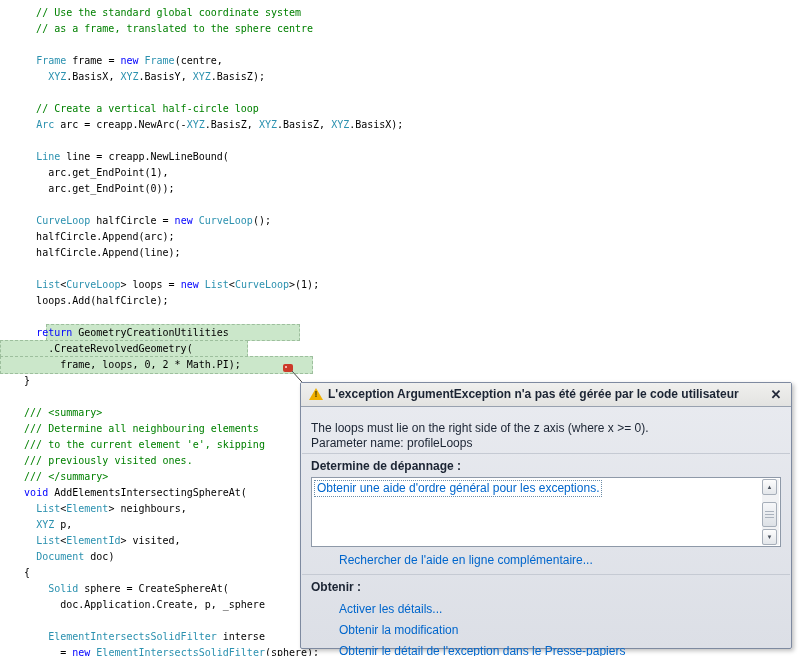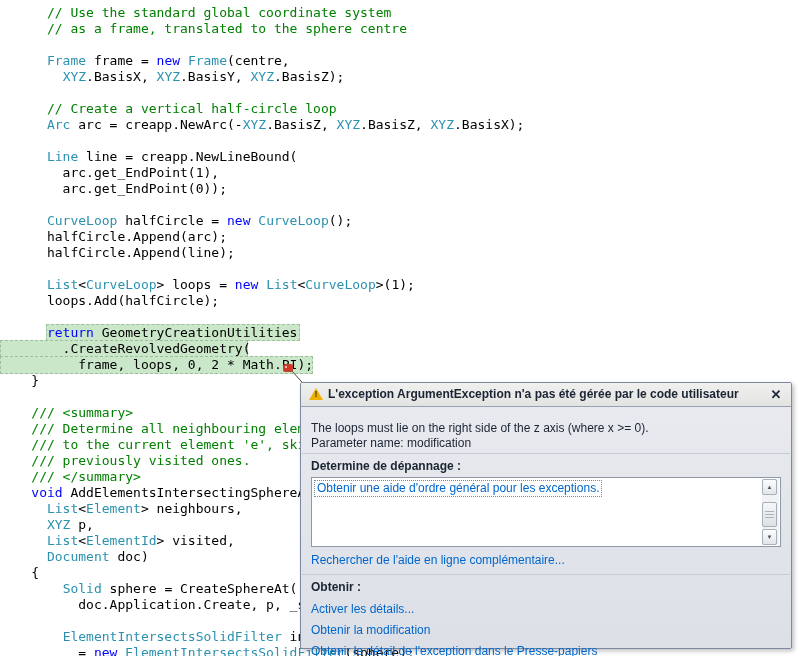--- a/index.html
+++ b/index.html
@@ -5,21 +5,21 @@
   html,body{margin:0;padding:0;}
   body{
     width:800px;height:656px;position:relative;overflow:hidden;
     background:#ffffff;
     font-family:"Liberation Sans",sans-serif;
   }
   
   #code{
     position:absolute;inset:0;padding-top:5px;z-index:1;
     font-family:"DejaVu Sans Mono","Liberation Mono",monospace;
-    font-size:13px;line-height:16px;color:var(--code,#000);
+    font-size:10px;line-height:16px;color:var(--code,#000);
     white-space:pre;cursor:text;
   }
   .code-line{height:16px;white-space:pre;}
   .tok-p{color:var(--code,#000000);}
   .tok-c{color:var(--comment,#008000);}
   .tok-k{color:var(--keyword,#0000FF);}
   .tok-t{color:var(--type,#2B91AF);}
   
   .hl{
     position:absolute;z-index:0;
@@ -94,21 +94,21 @@
   #sb-down{bottom:0;}
   #sb-thumb{
     position:absolute;left:0;top:23px;width:15px;height:25px;box-sizing:border-box;
     border:1px solid #A6AEB9;border-radius:2px;
     background:linear-gradient(#F6F7F9,#DDE1E6);cursor:pointer;
   }
   #sb-grip{
     width:9px;height:8px;margin:8px auto 0;
     background:repeating-linear-gradient(#AAB2BD 0 1px,transparent 1px 3px);
   }
-  .lnk{display:block;padding:4px 10px 2px;line-height:15px;color:var(--link,#0066CC);cursor:pointer;white-space:nowrap;}
+  .lnk{display:block;padding:4px 10px 2px;line-height:15px;color:var(--link,#0066CC);cursor:pointer;white-space:nowrap;margin-left:28px;}
   #search-link{padding:6px 10px 6px;}
 </style>
 </head>
 <body>
 
 <div class="hl" id="hl1"></div>
 <div class="hl" id="hl2"></div>
 <div class="hl" id="hl3"></div>
 
 <div id="code"><div class="code-line"><span class="tok-c">      // Use the standard global coordinate system</span></div><div class="code-line"><span class="tok-c">      // as a frame, translated to the sphere centre</span></div><div class="code-line">&nbsp;</div><div class="code-line"><span class="tok-p">      </span><span class="tok-t">Frame</span><span class="tok-p"> frame = </span><span class="tok-k">new</span><span class="tok-p"> </span><span class="tok-t">Frame</span><span class="tok-p">(centre,</span></div><div class="code-line"><span class="tok-p">        </span><span class="tok-t">XYZ</span><span class="tok-p">.BasisX, </span><span class="tok-t">XYZ</span><span class="tok-p">.BasisY, </span><span class="tok-t">XYZ</span><span class="tok-p">.BasisZ);</span></div><div class="code-line">&nbsp;</div><div class="code-line"><span class="tok-c">      // Create a vertical half-circle loop</span></div><div class="code-line"><span class="tok-p">      </span><span class="tok-t">Arc</span><span class="tok-p"> arc = creapp.NewArc(-</span><span class="tok-t">XYZ</span><span class="tok-p">.BasisZ, </span><span class="tok-t">XYZ</span><span class="tok-p">.BasisZ, </span><span class="tok-t">XYZ</span><span class="tok-p">.BasisX);</span></div><div class="code-line">&nbsp;</div><div class="code-line"><span class="tok-p">      </span><span class="tok-t">Line</span><span class="tok-p"> line = creapp.NewLineBound(</span></div><div class="code-line"><span class="tok-p">        arc.get_EndPoint(1),</span></div><div class="code-line"><span class="tok-p">        arc.get_EndPoint(0));</span></div><div class="code-line">&nbsp;</div><div class="code-line"><span class="tok-p">      </span><span class="tok-t">CurveLoop</span><span class="tok-p"> halfCircle = </span><span class="tok-k">new</span><span class="tok-p"> </span><span class="tok-t">CurveLoop</span><span class="tok-p">();</span></div><div class="code-line"><span class="tok-p">      halfCircle.Append(arc);</span></div><div class="code-line"><span class="tok-p">      halfCircle.Append(line);</span></div><div class="code-line">&nbsp;</div><div class="code-line"><span class="tok-p">      </span><span class="tok-t">List</span><span class="tok-p">&lt;</span><span class="tok-t">CurveLoop</span><span class="tok-p">&gt; loops = </span><span class="tok-k">new</span><span class="tok-p"> </span><span class="tok-t">List</span><span class="tok-p">&lt;</span><span class="tok-t">CurveLoop</span><span class="tok-p">&gt;(1);</span></div><div class="code-line"><span class="tok-p">      loops.Add(halfCircle);</span></div><div class="code-line">&nbsp;</div><div class="code-line"><span class="tok-p">      </span><span class="tok-k">return</span><span class="tok-p"> GeometryCreationUtilities</span></div><div class="code-line"><span class="tok-p">        .CreateRevolvedGeometry(</span></div><div class="code-line"><span class="tok-p">          frame, loops, 0, 2 * Math.PI);</span></div><div class="code-line"><span class="tok-p">    }</span></div><div class="code-line">&nbsp;</div><div class="code-line"><span class="tok-c">    /// &lt;summary&gt;</span></div><div class="code-line"><span class="tok-c">    /// Determine all neighbouring elements</span></div><div class="code-line"><span class="tok-c">    /// to the current element 'e', skipping</span></div><div class="code-line"><span class="tok-c">    /// previously visited ones.</span></div><div class="code-line"><span class="tok-c">    /// &lt;/summary&gt;</span></div><div class="code-line"><span class="tok-p">    </span><span class="tok-k">void</span><span class="tok-p"> AddElementsIntersectingSphereAt(</span></div><div class="code-line"><span class="tok-p">      </span><span class="tok-t">List</span><span class="tok-p">&lt;</span><span class="tok-t">Element</span><span class="tok-p">&gt; neighbours,</span></div><div class="code-line"><span class="tok-p">      </span><span class="tok-t">XYZ</span><span class="tok-p"> p,</span></div><div class="code-line"><span class="tok-p">      </span><span class="tok-t">List</span><span class="tok-p">&lt;</span><span class="tok-t">ElementId</span><span class="tok-p">&gt; visited,</span></div><div class="code-line"><span class="tok-p">      </span><span class="tok-t">Document</span><span class="tok-p"> doc)</span></div><div class="code-line"><span class="tok-p">    {</span></div><div class="code-line"><span class="tok-p">        </span><span class="tok-t">Solid</span><span class="tok-p"> sphere = CreateSphereAt(</span></div><div class="code-line"><span class="tok-p">          doc.Application.Create, p, _sphere</span></div><div class="code-line">&nbsp;</div><div class="code-line"><span class="tok-p">        </span><span class="tok-t">ElementIntersectsSolidFilter</span><span class="tok-p"> interse</span></div><div class="code-line"><span class="tok-p">          = </span><span class="tok-k">new</span><span class="tok-p"> </span><span class="tok-t">ElementIntersectsSolidFilter</span><span class="tok-p">(sphere);</span></div></div>
@@ -121,21 +121,21 @@
 <div id="dialog">
   <div id="dlg-titlebar">
     <span class="warn-tri"></span>
     <span class="warn-tri-excl">!</span>
     <span id="dlg-title">L'exception ArgumentException n'a pas été gérée par le code utilisateur</span>
     <span id="dlg-close">✕</span>
   </div>
 
   <div class="msg">
     <div>The loops must lie on the right side of the z axis (where x &gt;= 0).</div>
-    <div>Parameter name: modification</div>
+    <div>Parameter name: profileLoops</div>
   </div>
 
   <div class="sep"></div>
 
   <div class="sec-label">Determine de dépannage :</div>
 
   <div id="tips-box">
     <span class="tip-item">Obtenir une aide d'ordre général pour les exceptions.</span>
     <div id="sb">
       <div class="sb-btn" id="sb-up">▲</div>

